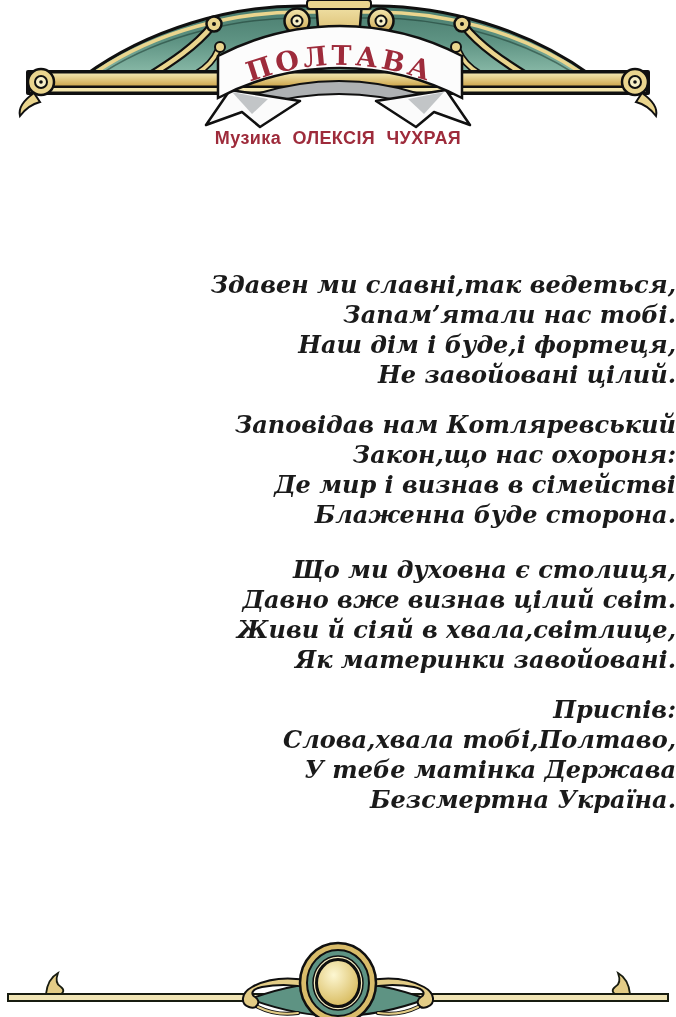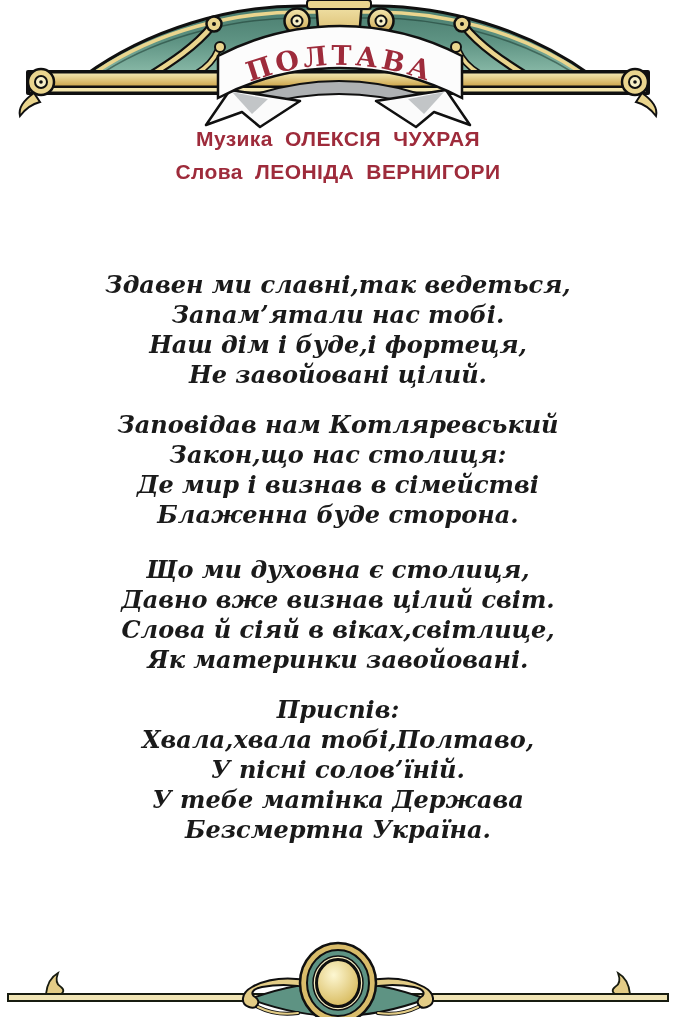--- a/index.html
+++ b/index.html
@@ -12,30 +12,30 @@
     font-family:"DejaVu Serif", serif;
   }
   .header-svg { position:absolute; top:0; left:0; display:block; }
   .footer-svg { position:absolute; bottom:0; left:0; display:block; }
 
   .credits {
     position:absolute; top:122px; left:0; width:100%;
     text-align:center;
     font-family:"Liberation Sans", sans-serif;
     font-weight:700;
-    font-size:21px;
+    font-size:18px;
     line-height:33px;
     letter-spacing:0.4px;
     word-spacing:6px;
     color:#9e2b3b;
   }
 
   .lyrics {
     position:absolute; top:270px; left:0; width:100%;
-    text-align:center;
+    text-align:right;
     font-family:"DejaVu Serif", serif;
     font-style:italic;
     font-weight:600;
     font-size:24px;
     line-height:30px;
     color:#1a1a1a;
   }
   .lyrics .line { white-space:nowrap; }
   .verse { margin-top:20px; }
   .verse:first-child { margin-top:0; }
@@ -120,46 +120,44 @@
                L 462 98 C 420 76 380 68 340 68 C 300 68 260 76 218 98 Z" fill="#fcfcfc" stroke="#101010" stroke-width="2.5"></path>
       <path id="titleArc" d="M 240 86 Q 340 44 440 86" fill="none"></path>
       <text class="ribbon-title" font-size="27" fill="#9e2b3b" letter-spacing="3.5">
         <textPath href="#titleArc" startOffset="50%" text-anchor="middle">ПОЛТАВА</textPath>
       </text>
     </g>
   </svg>
 
   <div class="credits">
     <div>Музика ОЛЕКСІЯ ЧУХРАЯ</div>
-    <div>Слова ЛЕОНІДА ВЕРНИГОРИ</div>
   </div>
 
   <div class="lyrics">
     <div class="verse">
       <div class="line">Здавен ми славні,так ведеться,</div>
       <div class="line">Запам’ятали нас тобі.</div>
       <div class="line">Наш дім і буде,і фортеця,</div>
       <div class="line">Не завойовані цілий.</div>
     </div>
     <div class="verse">
       <div class="line">Заповідав нам Котляревський</div>
-      <div class="line">Закон,що нас столиця:</div>
+      <div class="line">Закон,що нас охороня:</div>
       <div class="line">Де мир і визнав в сімействі</div>
       <div class="line">Блаженна буде сторона.</div>
     </div>
     <div class="verse v3">
       <div class="line">Що ми духовна є столиця,</div>
       <div class="line">Давно вже визнав цілий світ.</div>
-      <div class="line">Слова й сіяй в віках,світлице,</div>
+      <div class="line">Живи й сіяй в хвала,світлице,</div>
       <div class="line">Як материнки завойовані.</div>
     </div>
     <div class="chorus">
       <div class="line">Приспів:</div>
-      <div class="line">Хвала,хвала тобі,Полтаво,</div>
-      <div class="line">У пісні солов’їній.</div>
+      <div class="line">Слова,хвала тобі,Полтаво,</div>
       <div class="line">У тебе матінка Держава</div>
       <div class="line">Безсмертна Україна.</div>
     </div>
   </div>
 
   <svg class="footer-svg" width="676" height="90" viewBox="0 0 676 90" xmlns="http://www.w3.org/2000/svg">
     <defs>
       <radialGradient id="discG" cx="0.4" cy="0.33" r="0.8">
         <stop offset="0" stop-color="#fdf7d2"></stop>
         <stop offset="1" stop-color="#d2b14b"></stop>

